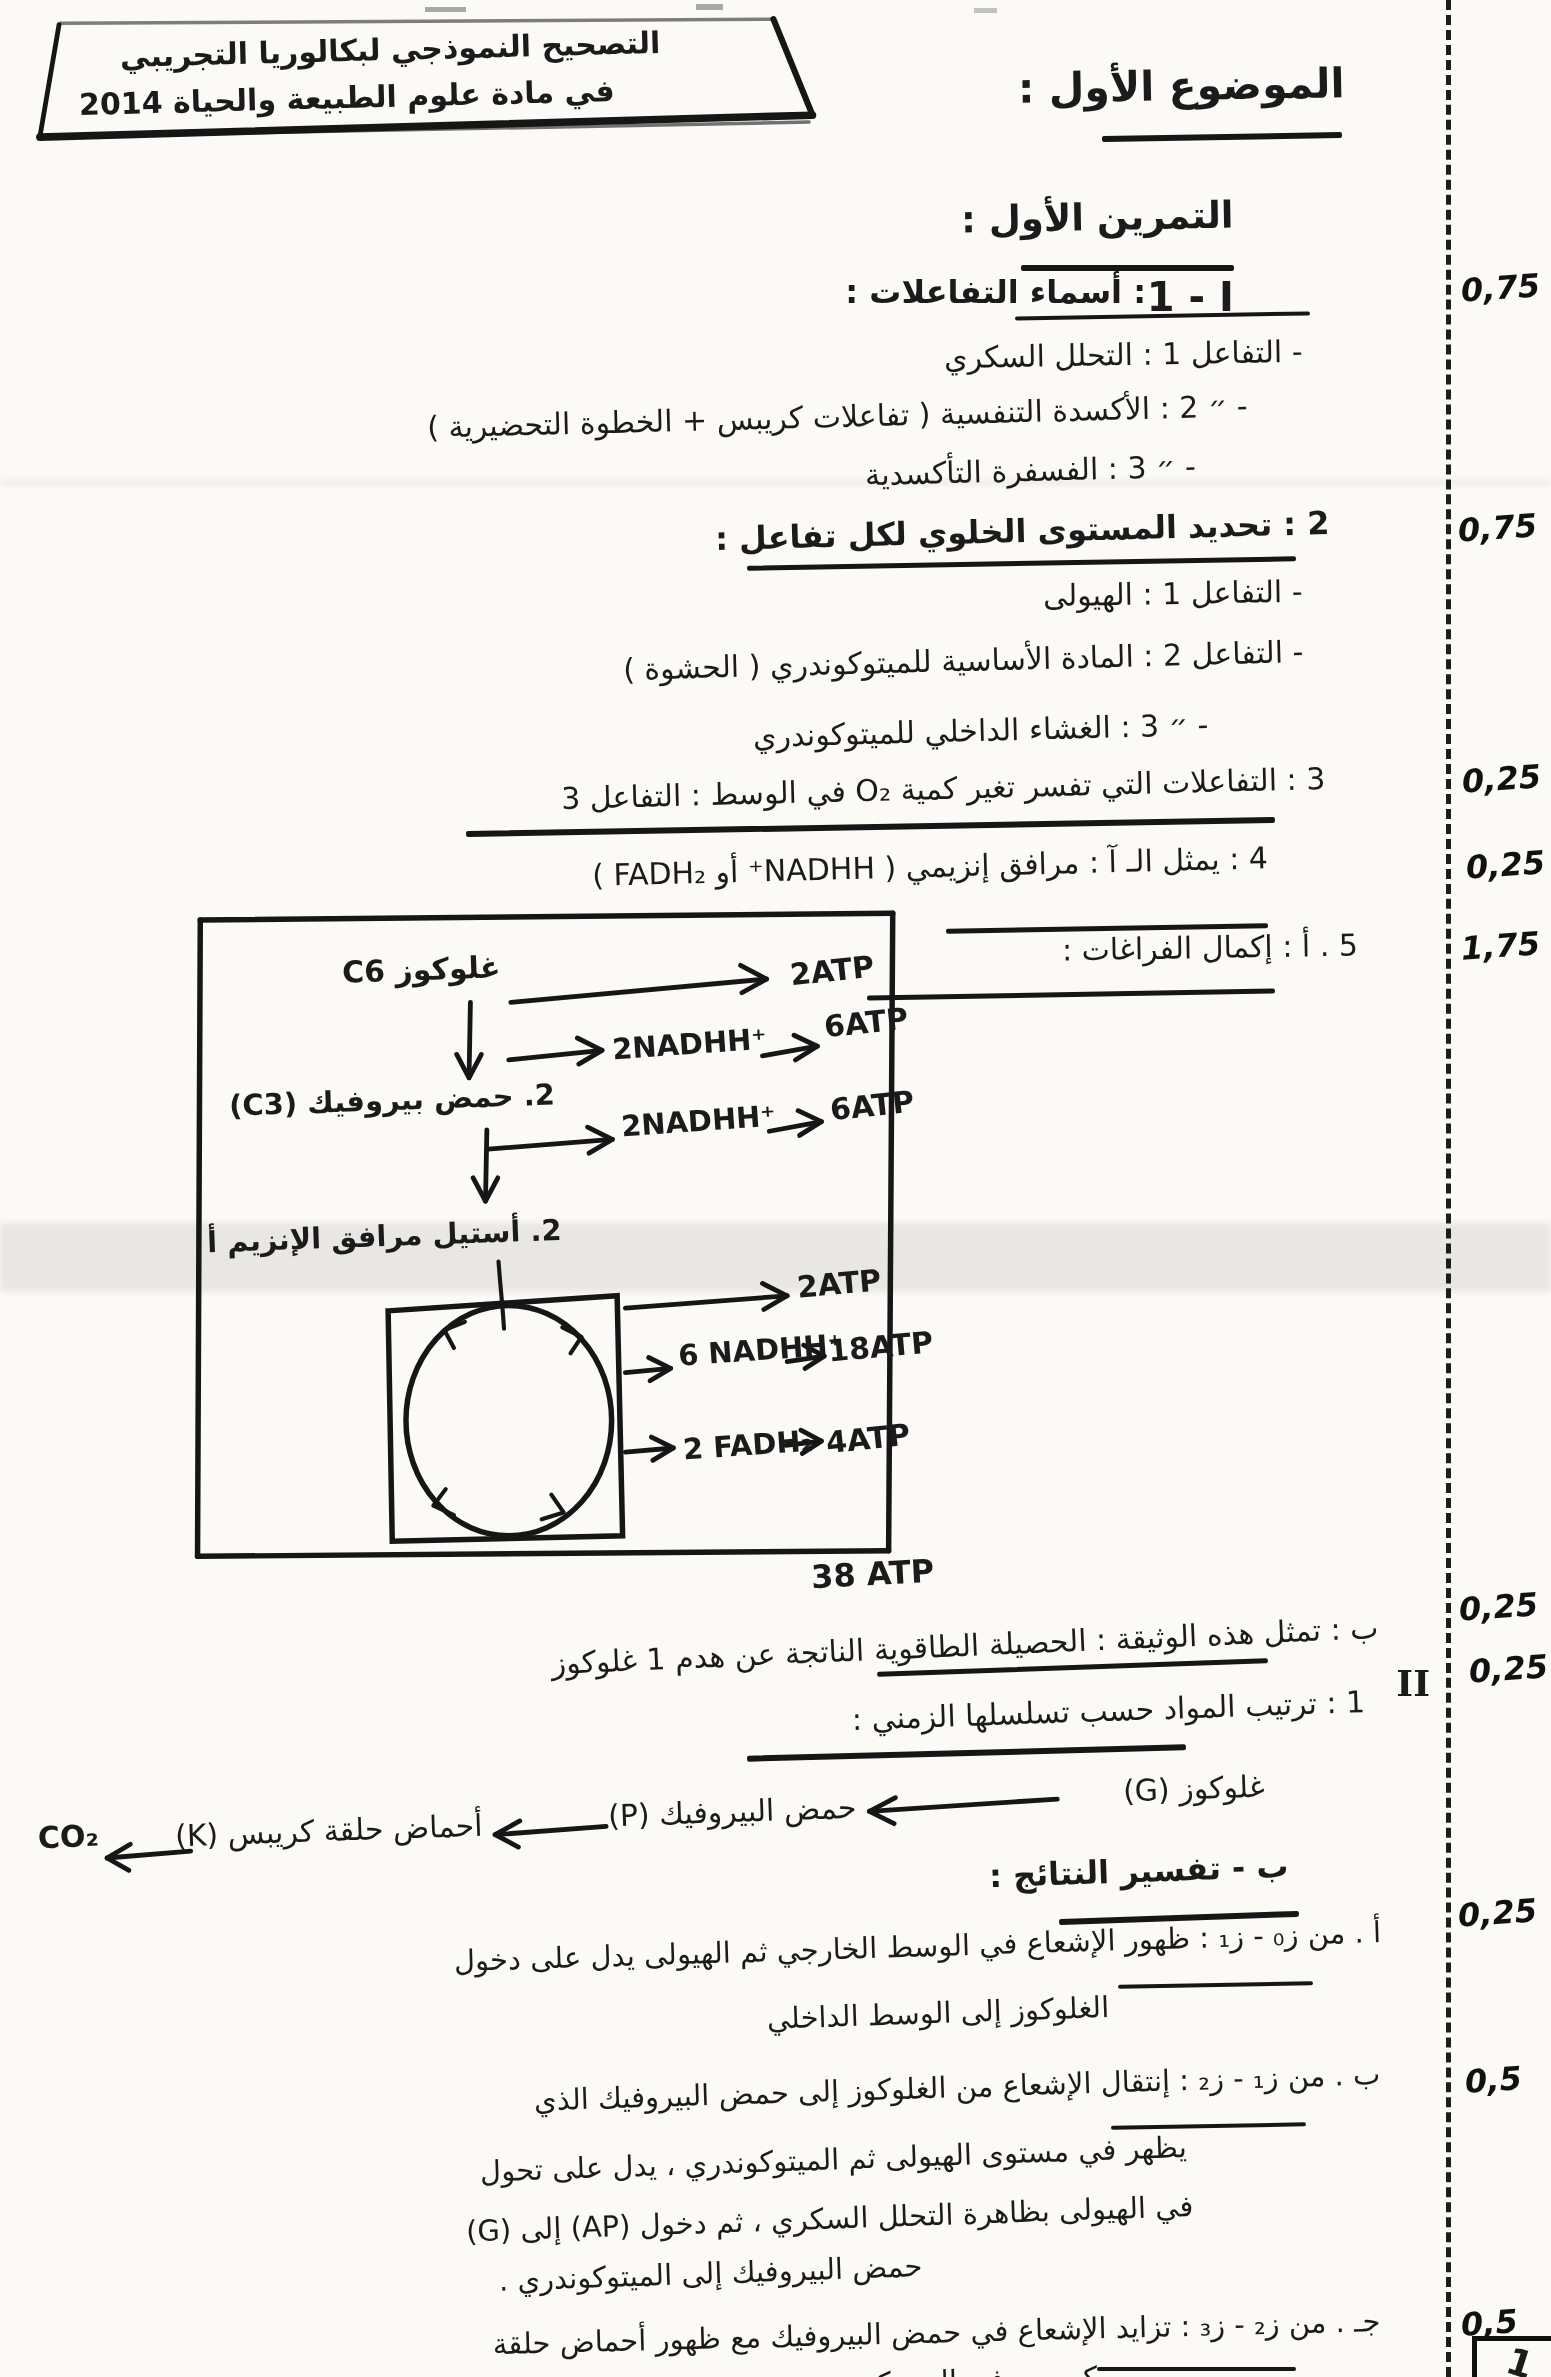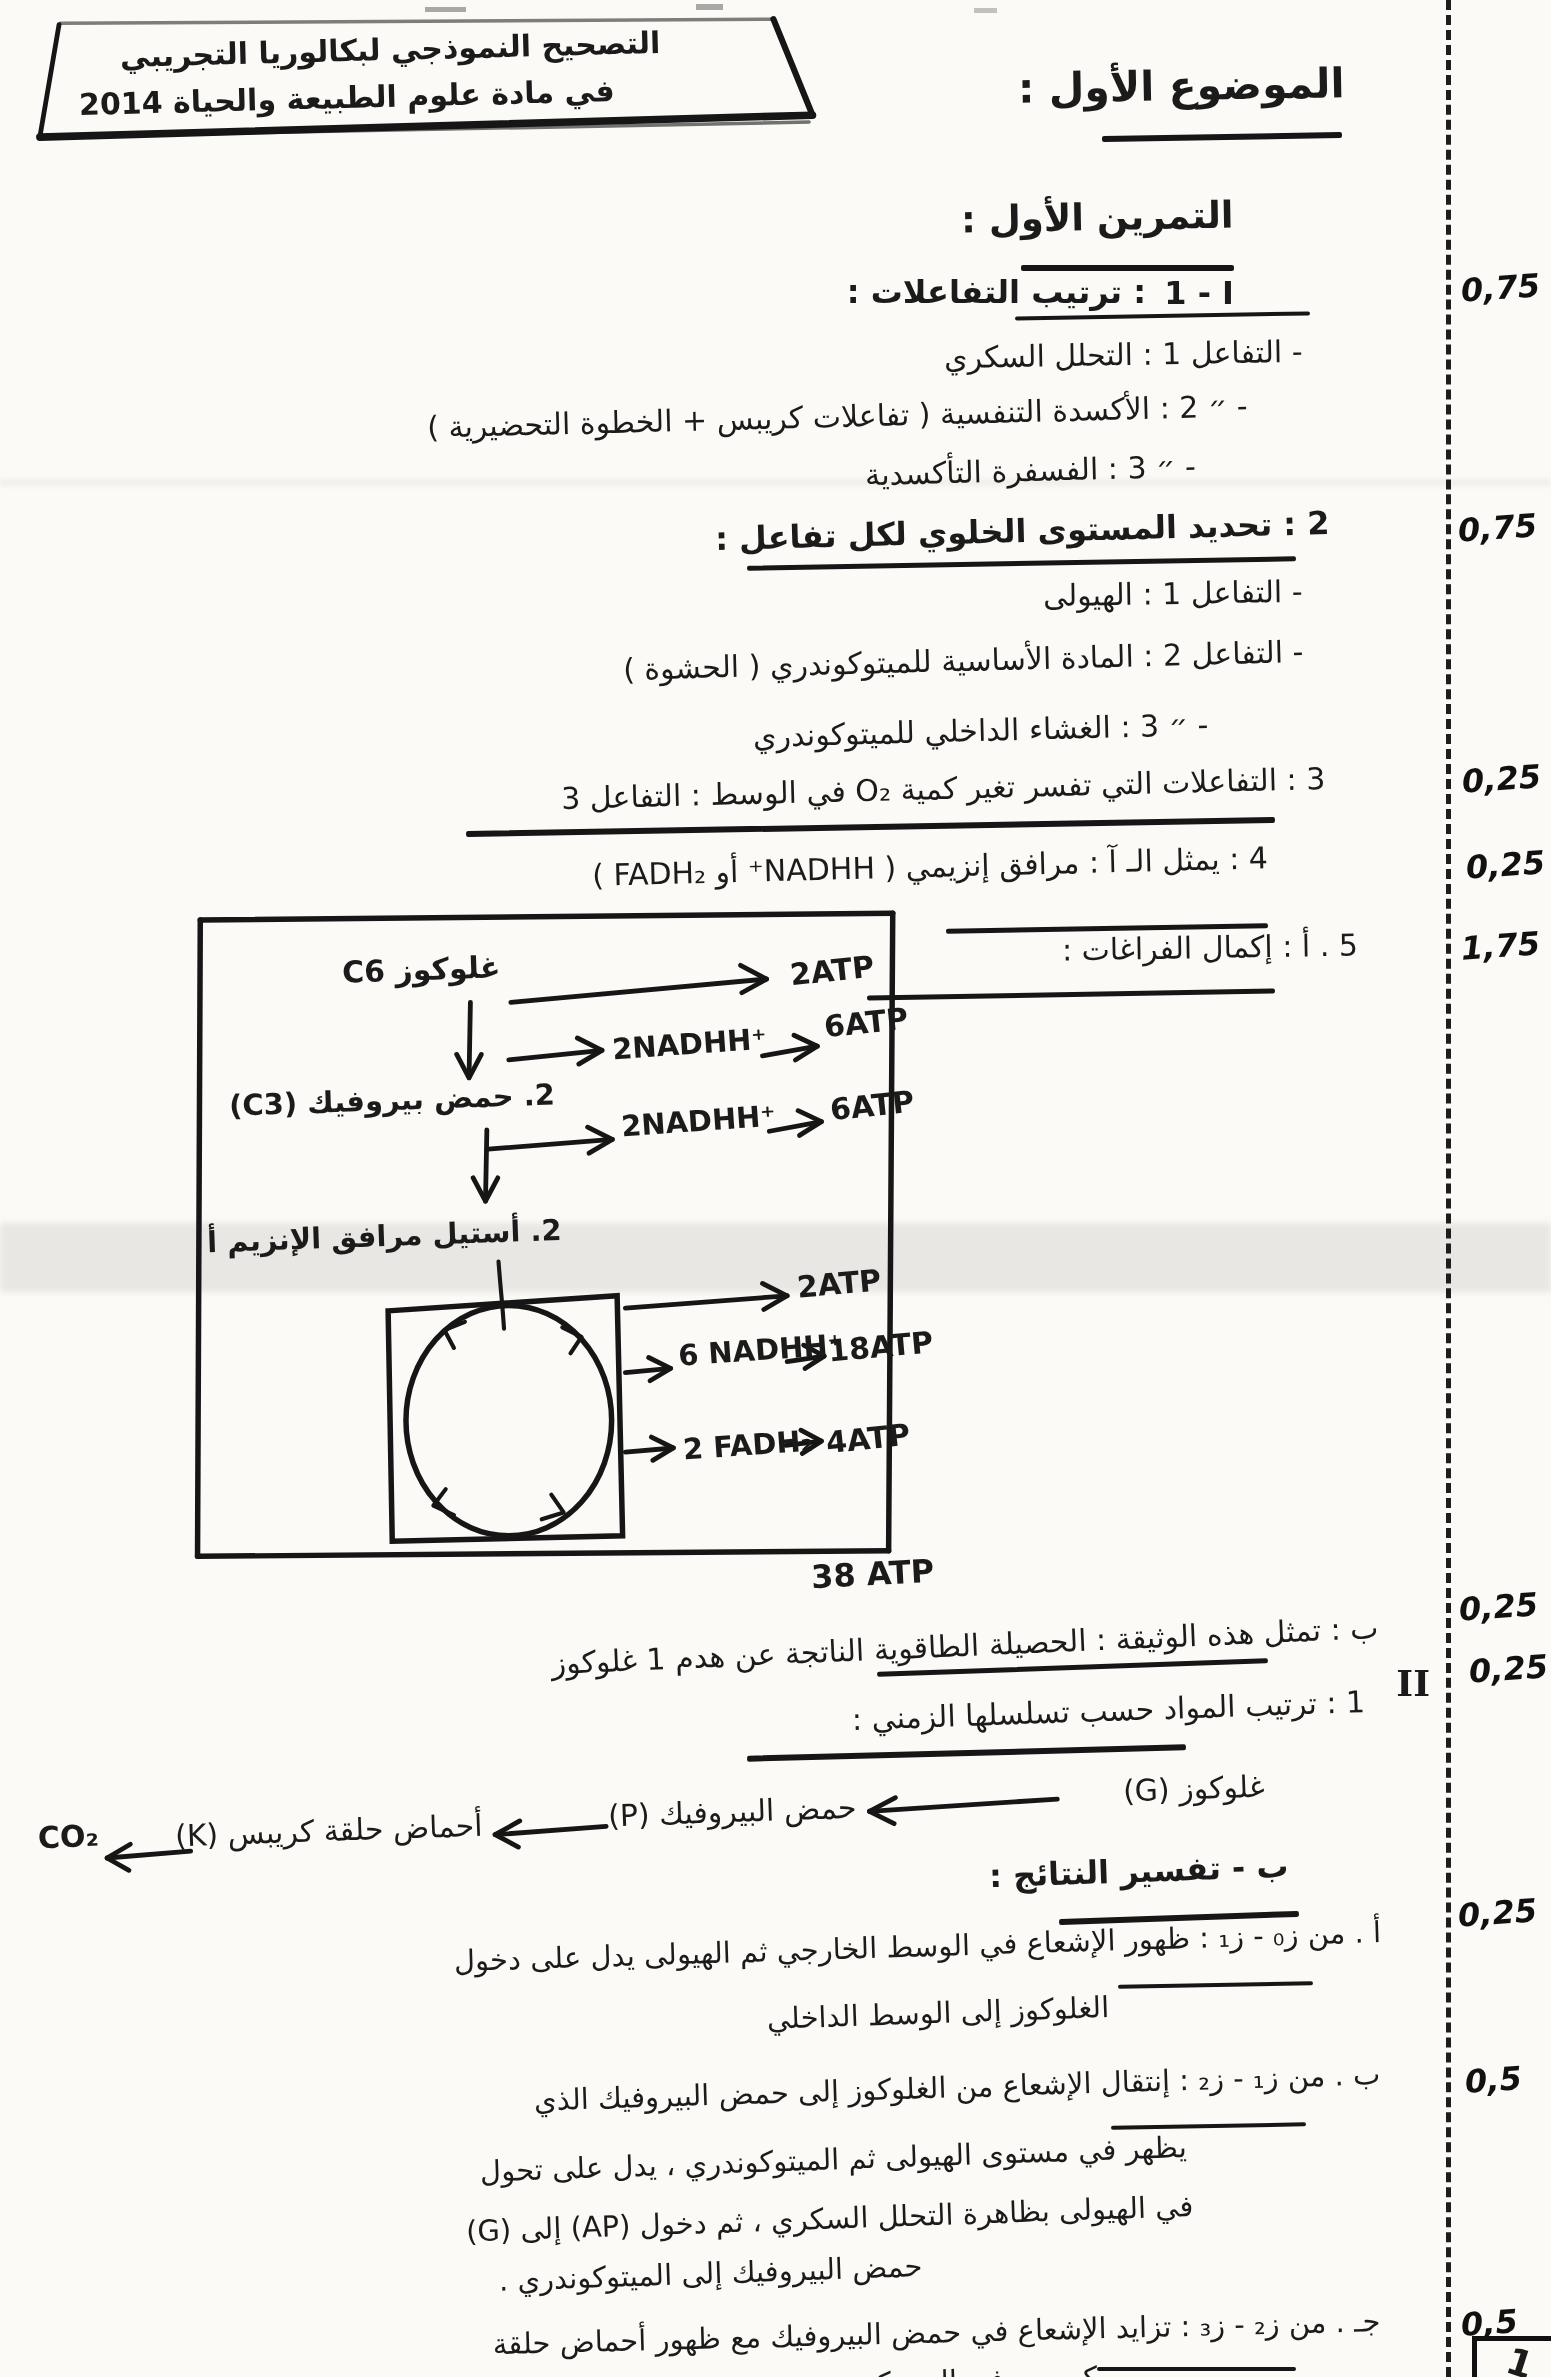--- a/index.html
+++ b/index.html
@@ -138,22 +138,22 @@
 
   <div class="hw" style="left:120px;top:32px;font-size:30px;font-weight:bold;transform:rotate(-1.5deg);">التصحيح النموذجي لبكالوريا التجريبي</div>
   <div class="hw" style="left:79px;top:80px;font-size:30px;font-weight:bold;transform:rotate(-1.5deg);">في مادة علوم الطبيعة والحياة 2014</div>
 
   <div class="hw bold" style="right:206px;top:62px;font-size:41px;transform:rotate(-1deg);">الموضوع الأول :</div>
   <div class="uline" style="right:209px;top:134px;width:240px;height:6.2px;transform:rotate(-1deg);"></div>
 
   <div class="hw bold" style="right:317px;top:196px;font-size:37px;transform:rotate(-1deg);">التمرين الأول :</div>
   <div class="uline" style="right:317px;top:265px;width:213px;height:6.2px;"></div>
 
-  <div class="hw ltr bold" style="right:317px;top:274px;font-size:32px;">1 - I</div>
-  <div class="hw bold" style="right:405px;top:273px;font-size:32px;">: ترتيب التفاعلات :</div>
+  <div class="hw ltr bold" style="right:317px;top:274px;font-size:40px;">1 - I</div>
+  <div class="hw bold" style="right:405px;top:273px;font-size:32px;">: أسماء التفاعلات :</div>
   <div class="uline" style="right:241px;top:314px;width:295px;height:4.1px;transform:rotate(-1deg);"></div>
 
   <div class="hw" style="right:248px;top:337px;font-size:30px;transform:rotate(-1deg);">- التفاعل 1 : التحلل السكري</div>
   <div class="hw" style="right:303px;top:399px;font-size:30px;transform:rotate(-1.5deg);">- ״ 2 : الأكسدة التنفسية ( تفاعلات كريبس + الخطوة التحضيرية )</div>
   <div class="hw" style="right:355px;top:453px;font-size:30px;transform:rotate(-1.5deg);">- ״ 3 : الفسفرة التأكسدية</div>
 
   <div class="hw bold" style="right:221px;top:512px;font-size:32px;transform:rotate(-1.5deg);">2 : تحديد المستوى الخلوي لكل تفاعل :</div>
   <div class="uline" style="right:255px;top:561px;width:549px;height:4.8px;transform:rotate(-1deg);"></div>
 
   <div class="hw" style="right:248px;top:576px;font-size:30px;transform:rotate(-1deg);">- التفاعل 1 : الهيولى</div>

